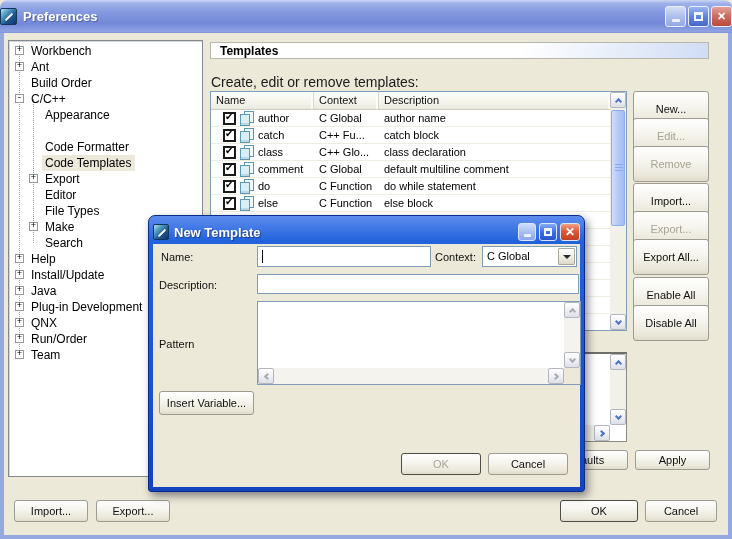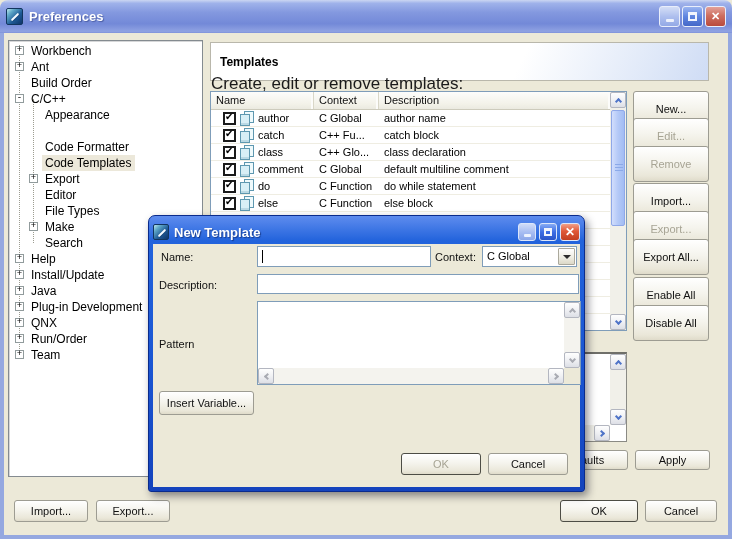--- a/index.html
+++ b/index.html
@@ -10,21 +10,21 @@
 
   
   .frame-l,.frame-r,.frame-b { position:absolute; background:#95A8E0; z-index:3; }
   .frame-l { left:0; top:33px; bottom:0; width:4px; }
   .frame-r { right:0; top:33px; bottom:0; width:4px; }
   .frame-b { left:0; right:0; bottom:0; height:4px; }
 
   
   .titlebar { position:absolute; left:0; top:0; width:732px; height:33px; z-index:4;
     background:linear-gradient(180deg,#CBD6F2 0%,#9FB2EA 10%,#8398DF 38%,#7389D8 72%,#8FA2E2 95%,#7E92DA 100%);
-    border-radius:8px 8px 0 0; display:flex; align-items:center; padding:0 6px; }
+    border-radius:8px 8px 0 0; display:flex; align-items:center; padding:0 0; }
   .app-icon { width:17px; height:17px; border-radius:2px; margin-right:6px; position:relative; flex:0 0 auto;
     background:linear-gradient(135deg,#BFE8EC 0%,#5FA8C8 25%,#1E5A96 60%,#0E3468 100%); border:1px solid #12355E; }
   .app-icon::after { content:""; position:absolute; left:3px; top:7px; width:10px; height:2px; background:#F4FAFF;
     transform:rotate(-45deg); border-radius:1px; box-shadow:0 1px 0 rgba(20,60,110,.6); }
   .title-text { color:#FFFFFF; font-weight:bold; font-size:13px; text-shadow:1px 1px 1px rgba(40,55,120,.55); }
   .ctl-group { margin-left:auto; display:flex; gap:2px; }
   .ctl { width:21px; height:21px; border-radius:3px; border:1px solid #E9EEFB; display:flex; align-items:center;
     justify-content:center; color:#fff; font-size:11px; font-weight:bold; }
   .ctl.min-i { background:linear-gradient(180deg,#D4DEF6,#AEBFEE 50%,#93A9E6); }
   .ctl.min-i .dash { width:8px; height:3px; background:#EDF1FC; margin-top:8px; border-radius:1px; }
@@ -37,25 +37,25 @@
     border:1px solid #848B90; box-shadow:inset 1px 1px 0 rgba(90,95,100,.25); z-index:2; }
   .tree-guide { position:absolute; width:1px; border-left:1px dotted #9C9C90; }
   .tree-row { position:absolute; left:0; width:100%; height:16px; line-height:16px; font-size:12px; color:#000;
     white-space:nowrap; }
   .tw-box { position:absolute; top:3px; width:9px; height:9px; background:#fff; border:1px solid #919B9C;
     font-size:9px; line-height:7px; text-align:center; color:#000; font-family:"Liberation Mono",monospace; }
   .tw-label { position:absolute; top:0; padding:0 3px; }
   .tw-label.sel { background:#ECE8DA; }
 
   
-  .banner { position:absolute; left:210px; top:42px; width:499px; height:39px; z-index:2;
+  .banner { position:absolute; left:210px; top:42px; width:499px; height:17px; z-index:2;
     background:linear-gradient(115deg,#FFFFFF 55%,#FFFFFF 62%,#DFE8F8 88%,#CFDCF5 100%);
     border:1px solid #B9B7AB; display:flex; align-items:center; padding-left:9px; }
   .banner-text { font-weight:bold; font-size:12px; color:#000; }
-  .instruction { position:absolute; left:211px; top:74px; font-size:17px; color:#1a1a1a; z-index:2; }
+  .instruction { position:absolute; left:211px; top:74px; font-size:14px; color:#1a1a1a; z-index:2; }
 
   
   .tbl { position:absolute; left:210px; top:91px; width:417px; height:240px; background:#fff;
     border:1px solid #7F9DB9; z-index:2; }
   .tbl-head { position:absolute; left:0; top:0; right:16px; height:18px; display:flex;
     background:linear-gradient(180deg,#FDFDFB,#F3F2E9 70%,#EBEAE0); border-bottom:1px solid #CDCBBC; }
   .th { font-size:11px; color:#111; padding:2px 0 0 5px; border-right:1px solid #D9D7C8;
     box-shadow:inset -2px 0 0 #FCFCFA; }
   .th:nth-child(1){ width:103px; } .th:nth-child(2){ width:65px; } .th:nth-child(3){ flex:1; border-right:none; }
   .tbl-body { position:absolute; left:0; top:18px; right:16px; bottom:0; overflow:hidden; }

